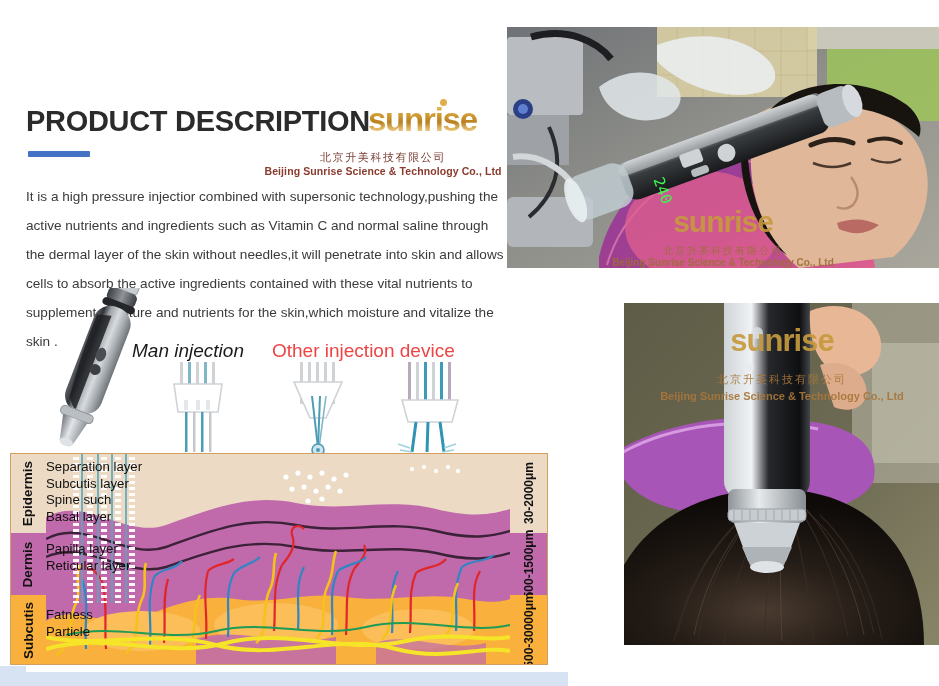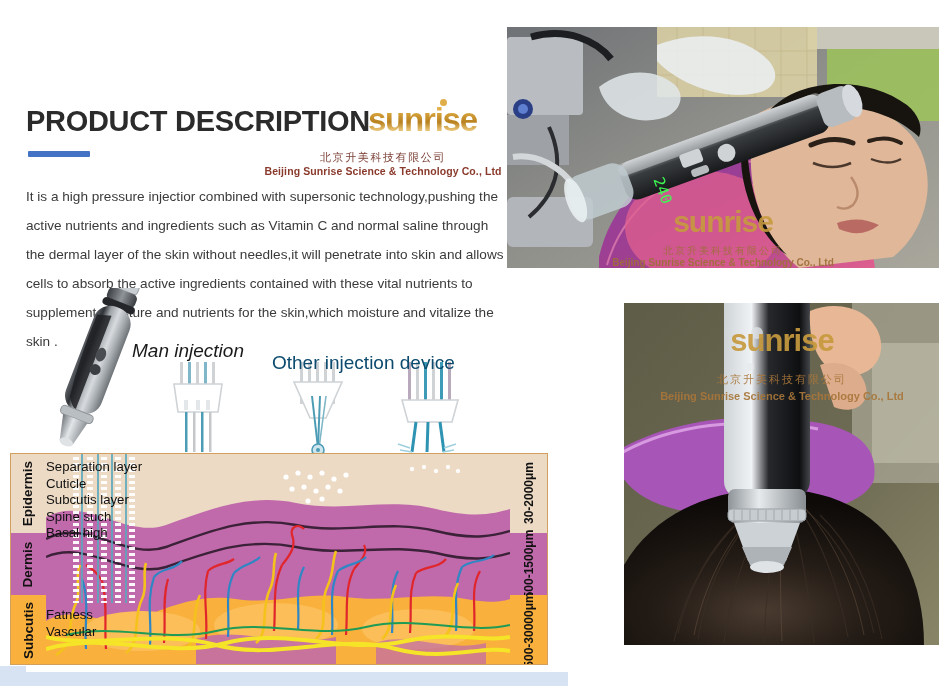--- a/index.html
+++ b/index.html
@@ -41,21 +41,21 @@
   .company-en{font-size:10.5px;font-weight:bold;color:#8a3a2c;line-height:14px;letter-spacing:0.1px;}
 
   
   .para{
     position:absolute;left:26px;top:182px;width:482px;
     font-size:13.6px;color:#3a3a3a;line-height:29px;
   }
 
   
   .lbl-man{position:absolute;left:132px;top:340px;font-size:19px;color:#1a1a1a;white-space:nowrap;font-style:italic;}
-  .lbl-other{position:absolute;left:272px;top:340px;font-size:19px;color:#0c4a6e;white-space:nowrap;margin-top:12px;}
+  .lbl-other{position:absolute;left:272px;top:340px;font-size:19px;color:#ef4444;white-space:nowrap;}
 
   
   .nozzle{position:absolute;}
 
   
   .device{position:absolute;left:22px;top:288px;width:180px;height:175px;}
 
   
   .skin{position:absolute;left:10px;top:453px;width:538px;height:212px;overflow:hidden;}
   .skin-band{position:absolute;left:0;width:538px;}
@@ -284,28 +284,31 @@
       <div class="cell cell-derm">
         <span>Dermis</span>
       </div>
       <div class="cell cell-sub">
         <span>Subcutis</span>
       </div>
     </div>
 
     <div class="layer-names names-epi">
       <div>Separation layer</div>
-      <div>Cuticle</div>
       <div>Subcutis layer</div>
       <div>Spine such</div>
-      <div>Basal high</div>
+      <div>Basal layer</div>
+    </div>
+    <div class="layer-names names-derm">
+      <div>Papilla layer</div>
+      <div>Reticular layer</div>
     </div>
     <div class="layer-names names-sub">
       <div>Fatness</div>
-      <div>Vascular</div>
+      <div>Particle</div>
     </div>
 
     <div class="side-right">
       <div class="cell cell-epi">
         <span>30-2000μm</span>
       </div>
       <div class="cell cell-derm">
         <span>500-1500μm</span>
       </div>
       <div class="cell cell-sub">

